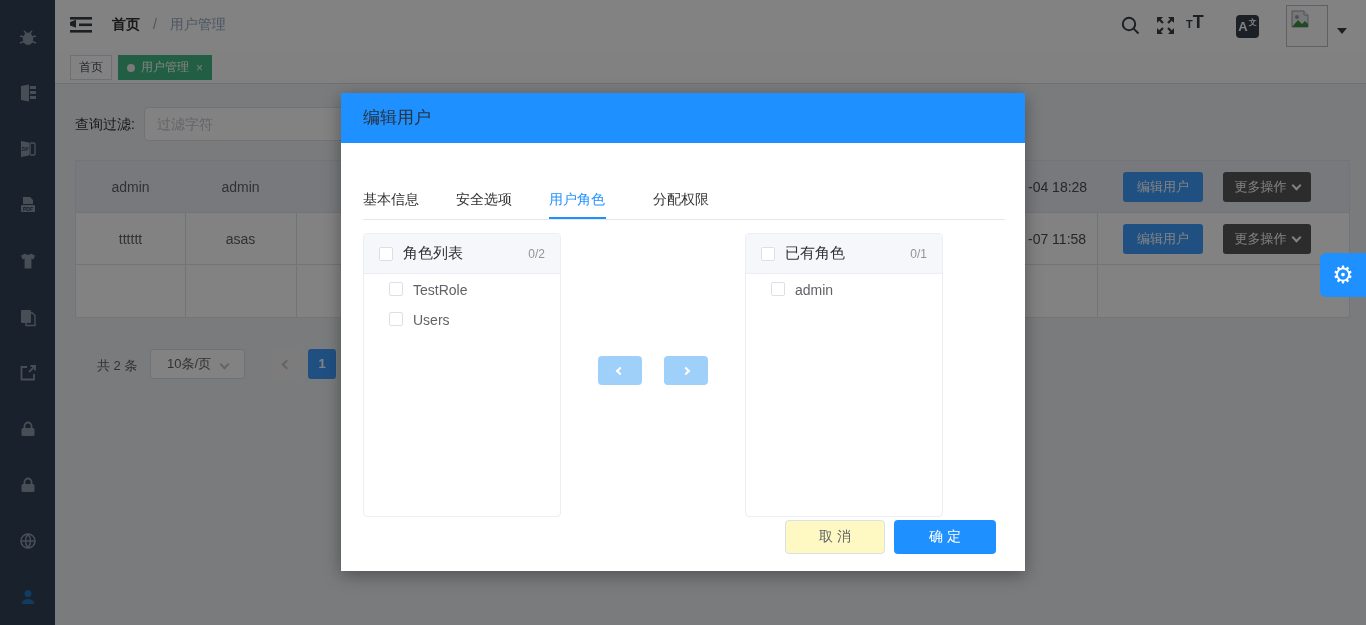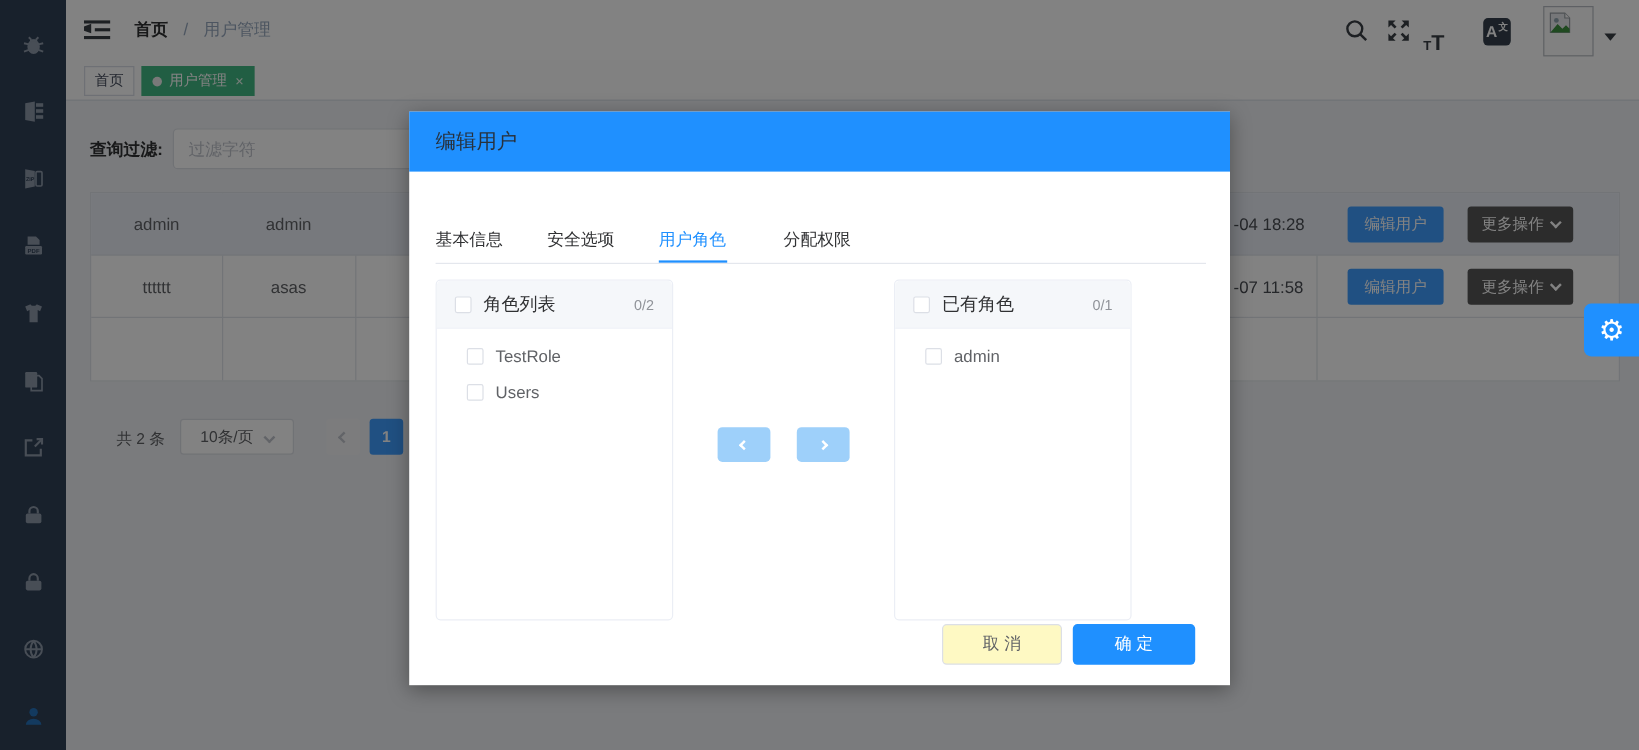--- a/index.html
+++ b/index.html
@@ -36,21 +36,21 @@
   .tagbar { position:absolute; left:55px; top:50px; width:1311px; height:34px; background:#fdfdfd;
             border-bottom:1px solid #d8dce5; z-index:10; }
   .tag { position:absolute; top:5px; height:25px; display:flex; align-items:center; padding:0 8px;
          font-size:12px; border:1px solid #d8dce5; background:#fff; color:#495060; cursor:pointer; }
   .tag.first { left:15px; }
   .tag.active { left:63px; background:#42b983; border-color:#42b983; color:#fff; }
   .tag-dot { width:8px; height:8px; border-radius:50%; background:#eee; margin-right:6px; }
   .tag-close { margin-left:7px; font-size:12px; color:#e8f5ee; cursor:pointer; }
 
   
-  .filter-label { position:absolute; left:75px; top:116px; font-size:14px; font-weight:bold; color:#303133; }
+  .filter-label { position:absolute; left:75px; top:116px; font-size:14px; font-weight:normal; color:#303133; }
   .filter-input { position:absolute; left:144px; top:107px; width:240px; height:34px; border:1px solid #dcdfe6;
                   border-radius:4px; padding:0 12px; font-size:14px; color:#606266; background:#fff; outline:none; }
   .filter-input::placeholder { color:#c0c4cc; }
 
   
   .utable { position:absolute; left:75px; top:160px; width:1275px; height:158px; background:#fff;
             border:1px solid #e0e4ea; font-size:14px; }
   .vline { position:absolute; top:0; width:1px; height:156px; background:#e0e4ea; }
   .t-head { position:relative; height:52px; border-bottom:1px solid #e0e4ea; background:#fafbfc;
             color:#909399; font-weight:bold; }
@@ -101,21 +101,21 @@
   .tabs-line { position:absolute; left:22px; top:126px; width:642px; height:1px; background:#e4e7ed; }
 
   .panel { position:absolute; top:140px; width:198px; height:284px; border:1px solid #ebeef5; border-radius:4px; background:#fff; }
   .panel.pl { left:22px; } .panel.pr { left:404px; }
   .panel-head { height:40px; background:#f5f7fa; border-bottom:1px solid #ebeef5; border-radius:4px 4px 0 0;
                 display:flex; align-items:center; padding:0 15px;justify-content:flex-end; }
   .checkbox { width:14px; height:14px; border:1px solid #dcdfe6; border-radius:2px; background:#fff; flex:none; cursor:pointer; }
   .panel-title { margin-left:10px; font-size:15px; color:#303133; }
   .panel-count { margin-left:auto; font-size:12px; color:#909399; }
   .panel-list { padding-top:8px; }
-  .panel-item { display:flex; align-items:center; height:30px; padding:0 15px; cursor:pointer; }
+  .panel-item { display:flex; height:30px; padding:0 15px; cursor:pointer; }
   .panel-item span { margin-left:10px; font-size:14px; color:#606266; }
 
   .transfer-btn { position:absolute; top:263px; width:44px; height:29px; background:#9ed0fa; border:none;
                   border-radius:4px; color:#fff; display:flex; align-items:center; justify-content:center; cursor:not-allowed; }
   .transfer-btn.tb-l { left:257px; } .transfer-btn.tb-r { left:323px; }
   .transfer-btn .chev { width:6px; height:6px; }
 
   .btn-cancel { position:absolute; left:444px; top:427px; width:100px; height:34px; background:#fef9c3;
                 border:1px solid #dcdfe6; border-radius:4px; color:#606266; font-size:14px; cursor:pointer; }
   .btn-ok { position:absolute; left:553px; top:427px; width:102px; height:34px; background:#1f90ff; border:none;
@@ -276,21 +276,21 @@
   <span class="top-icon" style="left:1155px; top:15px; z-index:11">
     <svg width="21" height="21" viewBox="0 0 21 21">
         <g fill="#3a3f45">
           <path d="M2 2 h6 l-2.2 2.2 3 3 -1.6 1.6 -3 -3 L2 8 Z"></path>
           <path d="M19 2 v6 l-2.2 -2.2 -3 3 -1.6 -1.6 3 -3 L13 2 Z"></path>
           <path d="M2 19 v-6 l2.2 2.2 3 -3 1.6 1.6 -3 3 L8 19 Z"></path>
           <path d="M19 19 h-6 l2.2 -2.2 -3 -3 1.6 -1.6 3 3 L19 13 Z"></path>
         </g>
       </svg>
   </span>
-  <span class="top-icon fs-icon" style="left:1186px; top:26px; z-index:11">
+  <span class="top-icon fs-icon" style="left:1186px; top:12px; z-index:11">
     <span class="sm">T</span><span class="lg">T</span>
   </span>
   <span class="top-icon" style="left:1236px; top:15px; z-index:11">
     <span class="translate-box">
         <span>A</span>
         <span class="wen">文</span>
       </span>
   </span>
   <div class="avatar-box" style="z-index:11">
     <svg width="20" height="20" viewBox="0 0 20 20">

